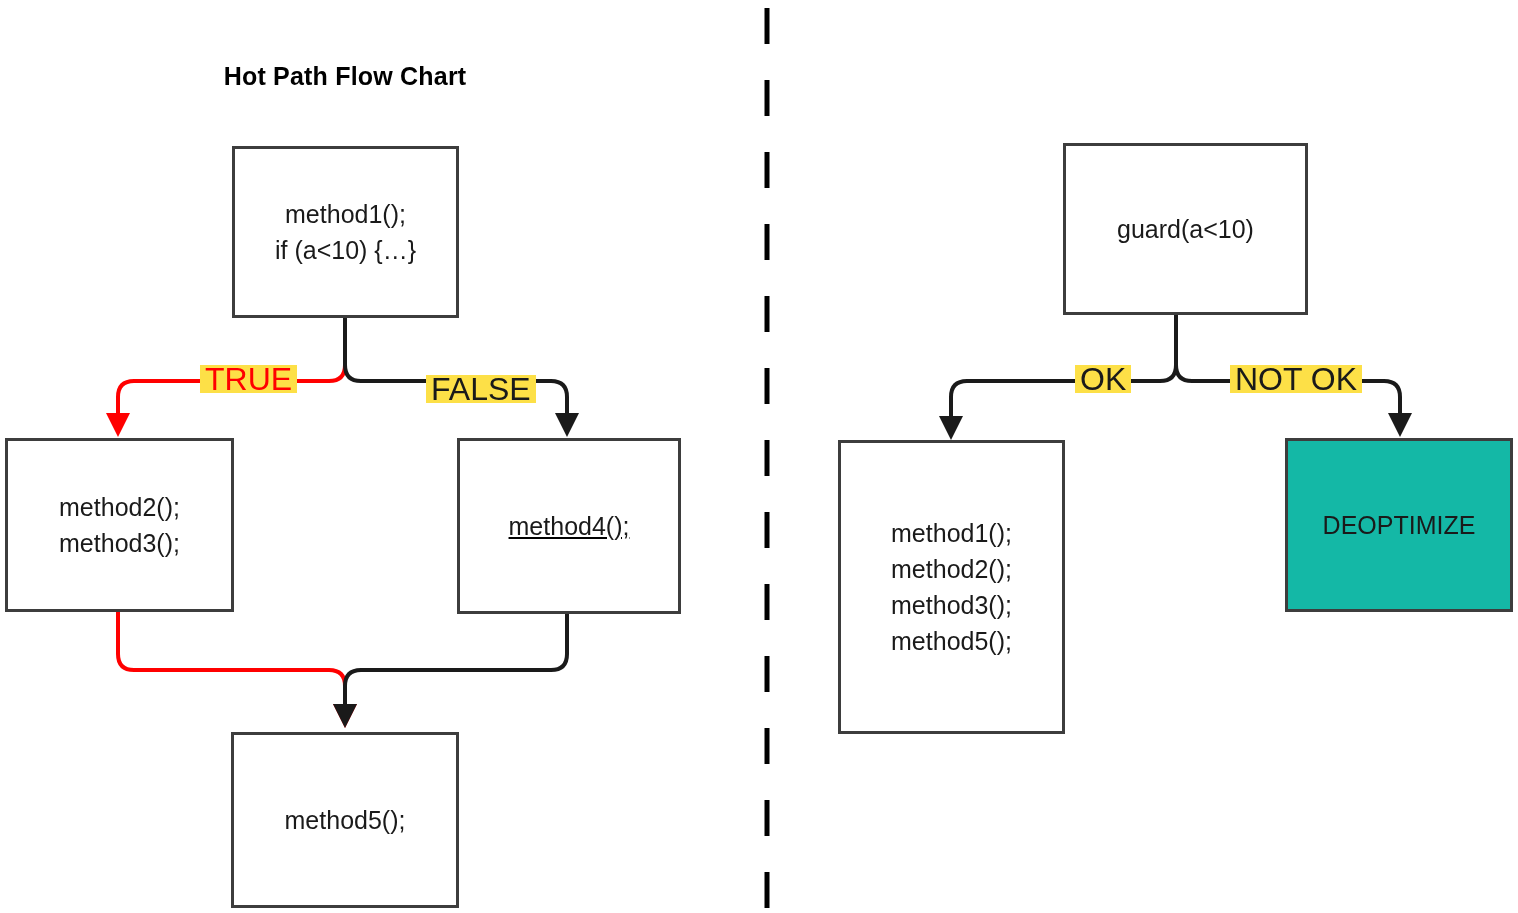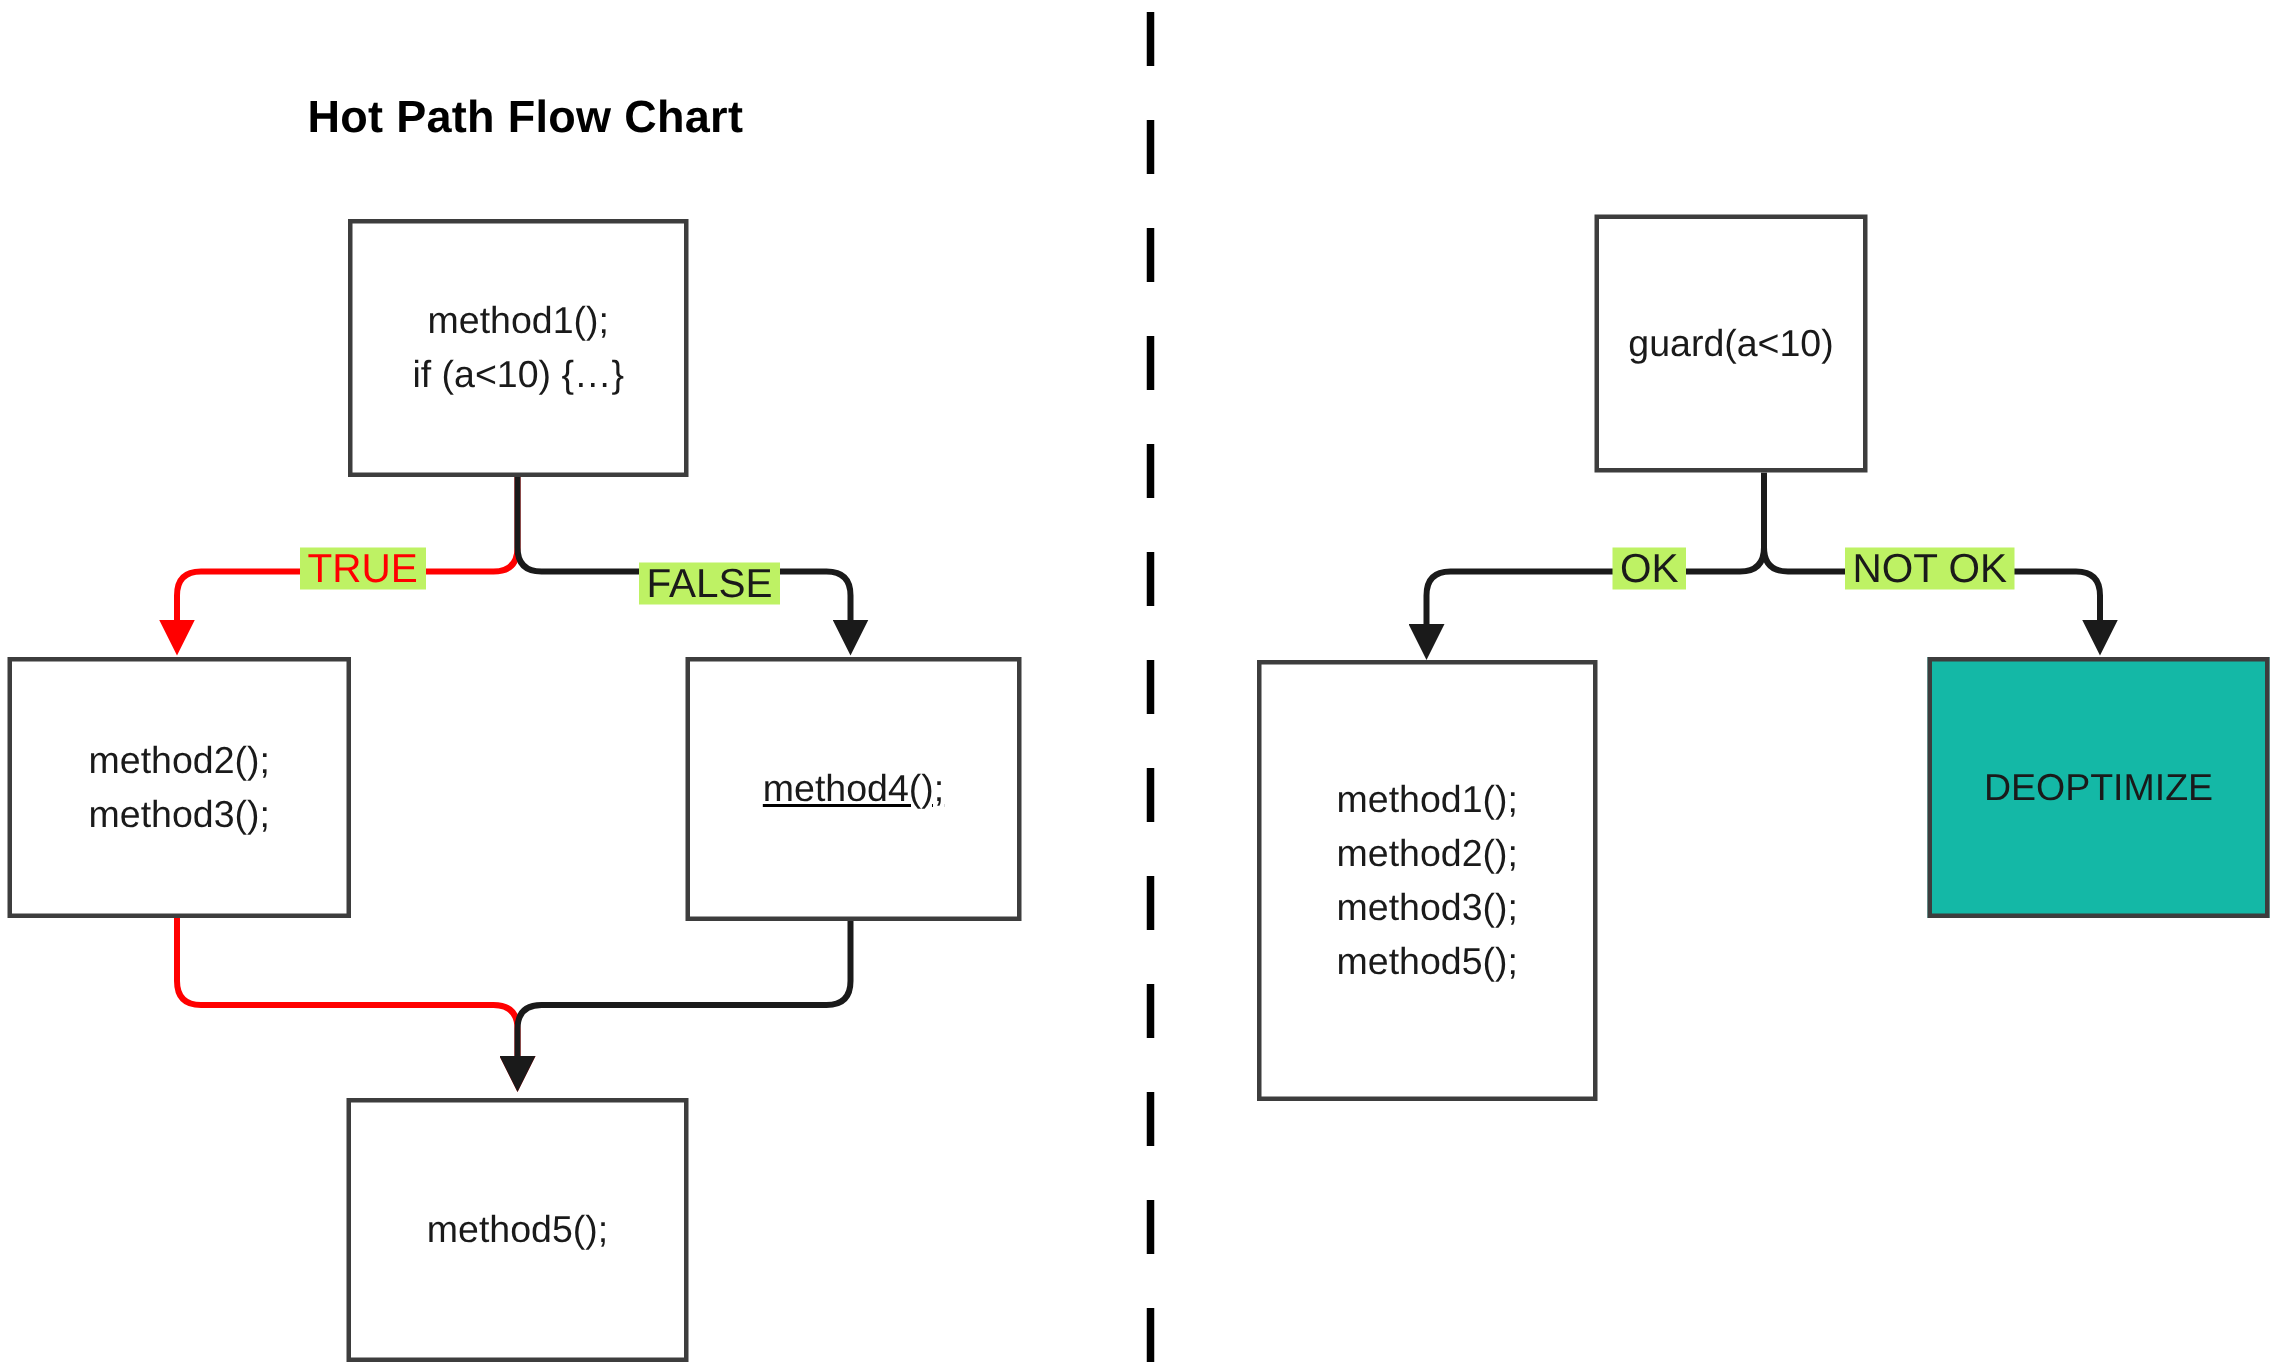--- a/index.html
+++ b/index.html
@@ -17,21 +17,21 @@
   }
   svg.layer {
     position: absolute;
     left: 0;
     top: 0;
     width: 1518px;
     height: 913px;
   }
   .panel-title {
     position: absolute;
-    font-size: 30px;
+    font-size: 25px;
     font-weight: bold;
     color: #000000;
     text-align: center;
     white-space: nowrap;
     letter-spacing: 0.2px;
   }
   .node {
     position: absolute;
     box-sizing: border-box;
     border: 3px solid #3d3d3d;
@@ -48,23 +48,23 @@
     line-height: 36px;
     color: #1a1a1a;
     text-align: center;
     white-space: pre-line;
   }
   .node-text.left-align {
     text-align: center;
   }
   .edge-label {
     position: absolute;
-    font-size: 27px;
+    font-size: 32px;
     color: #1a1a1a;
-    background: #bef264;
+    background: #fde047;
     padding: 0 5px;
     white-space: nowrap;
     line-height: 28px;
   }
   .edge-label.true-label {
     color: #ff0000;
   }
 </style>
 </head>
 <body>
@@ -114,21 +114,21 @@
   </div>
 
   <div class="node" style="left:231px; top:732px; width:228px; height:176px;">
     <span class="node-text">method5();</span>
   </div>
 
   <div class="edge-label true-label" style="left:200px; top:365px;">TRUE</div>
 
   <div class="edge-label" style="left:426px; top:375px;">FALSE</div>
 
-  <div class="node" style="left:1063px; top:143px; width:182px; height:172px;">
+  <div class="node" style="left:1063px; top:143px; width:245px; height:172px;">
     <span class="node-text">guard(a&lt;10)</span>
   </div>
 
   <div class="node" style="left:838px; top:440px; width:227px; height:294px;">
     <span class="node-text left-align">method1();
 method2();
 method3();
 method5();</span>
   </div>
 

